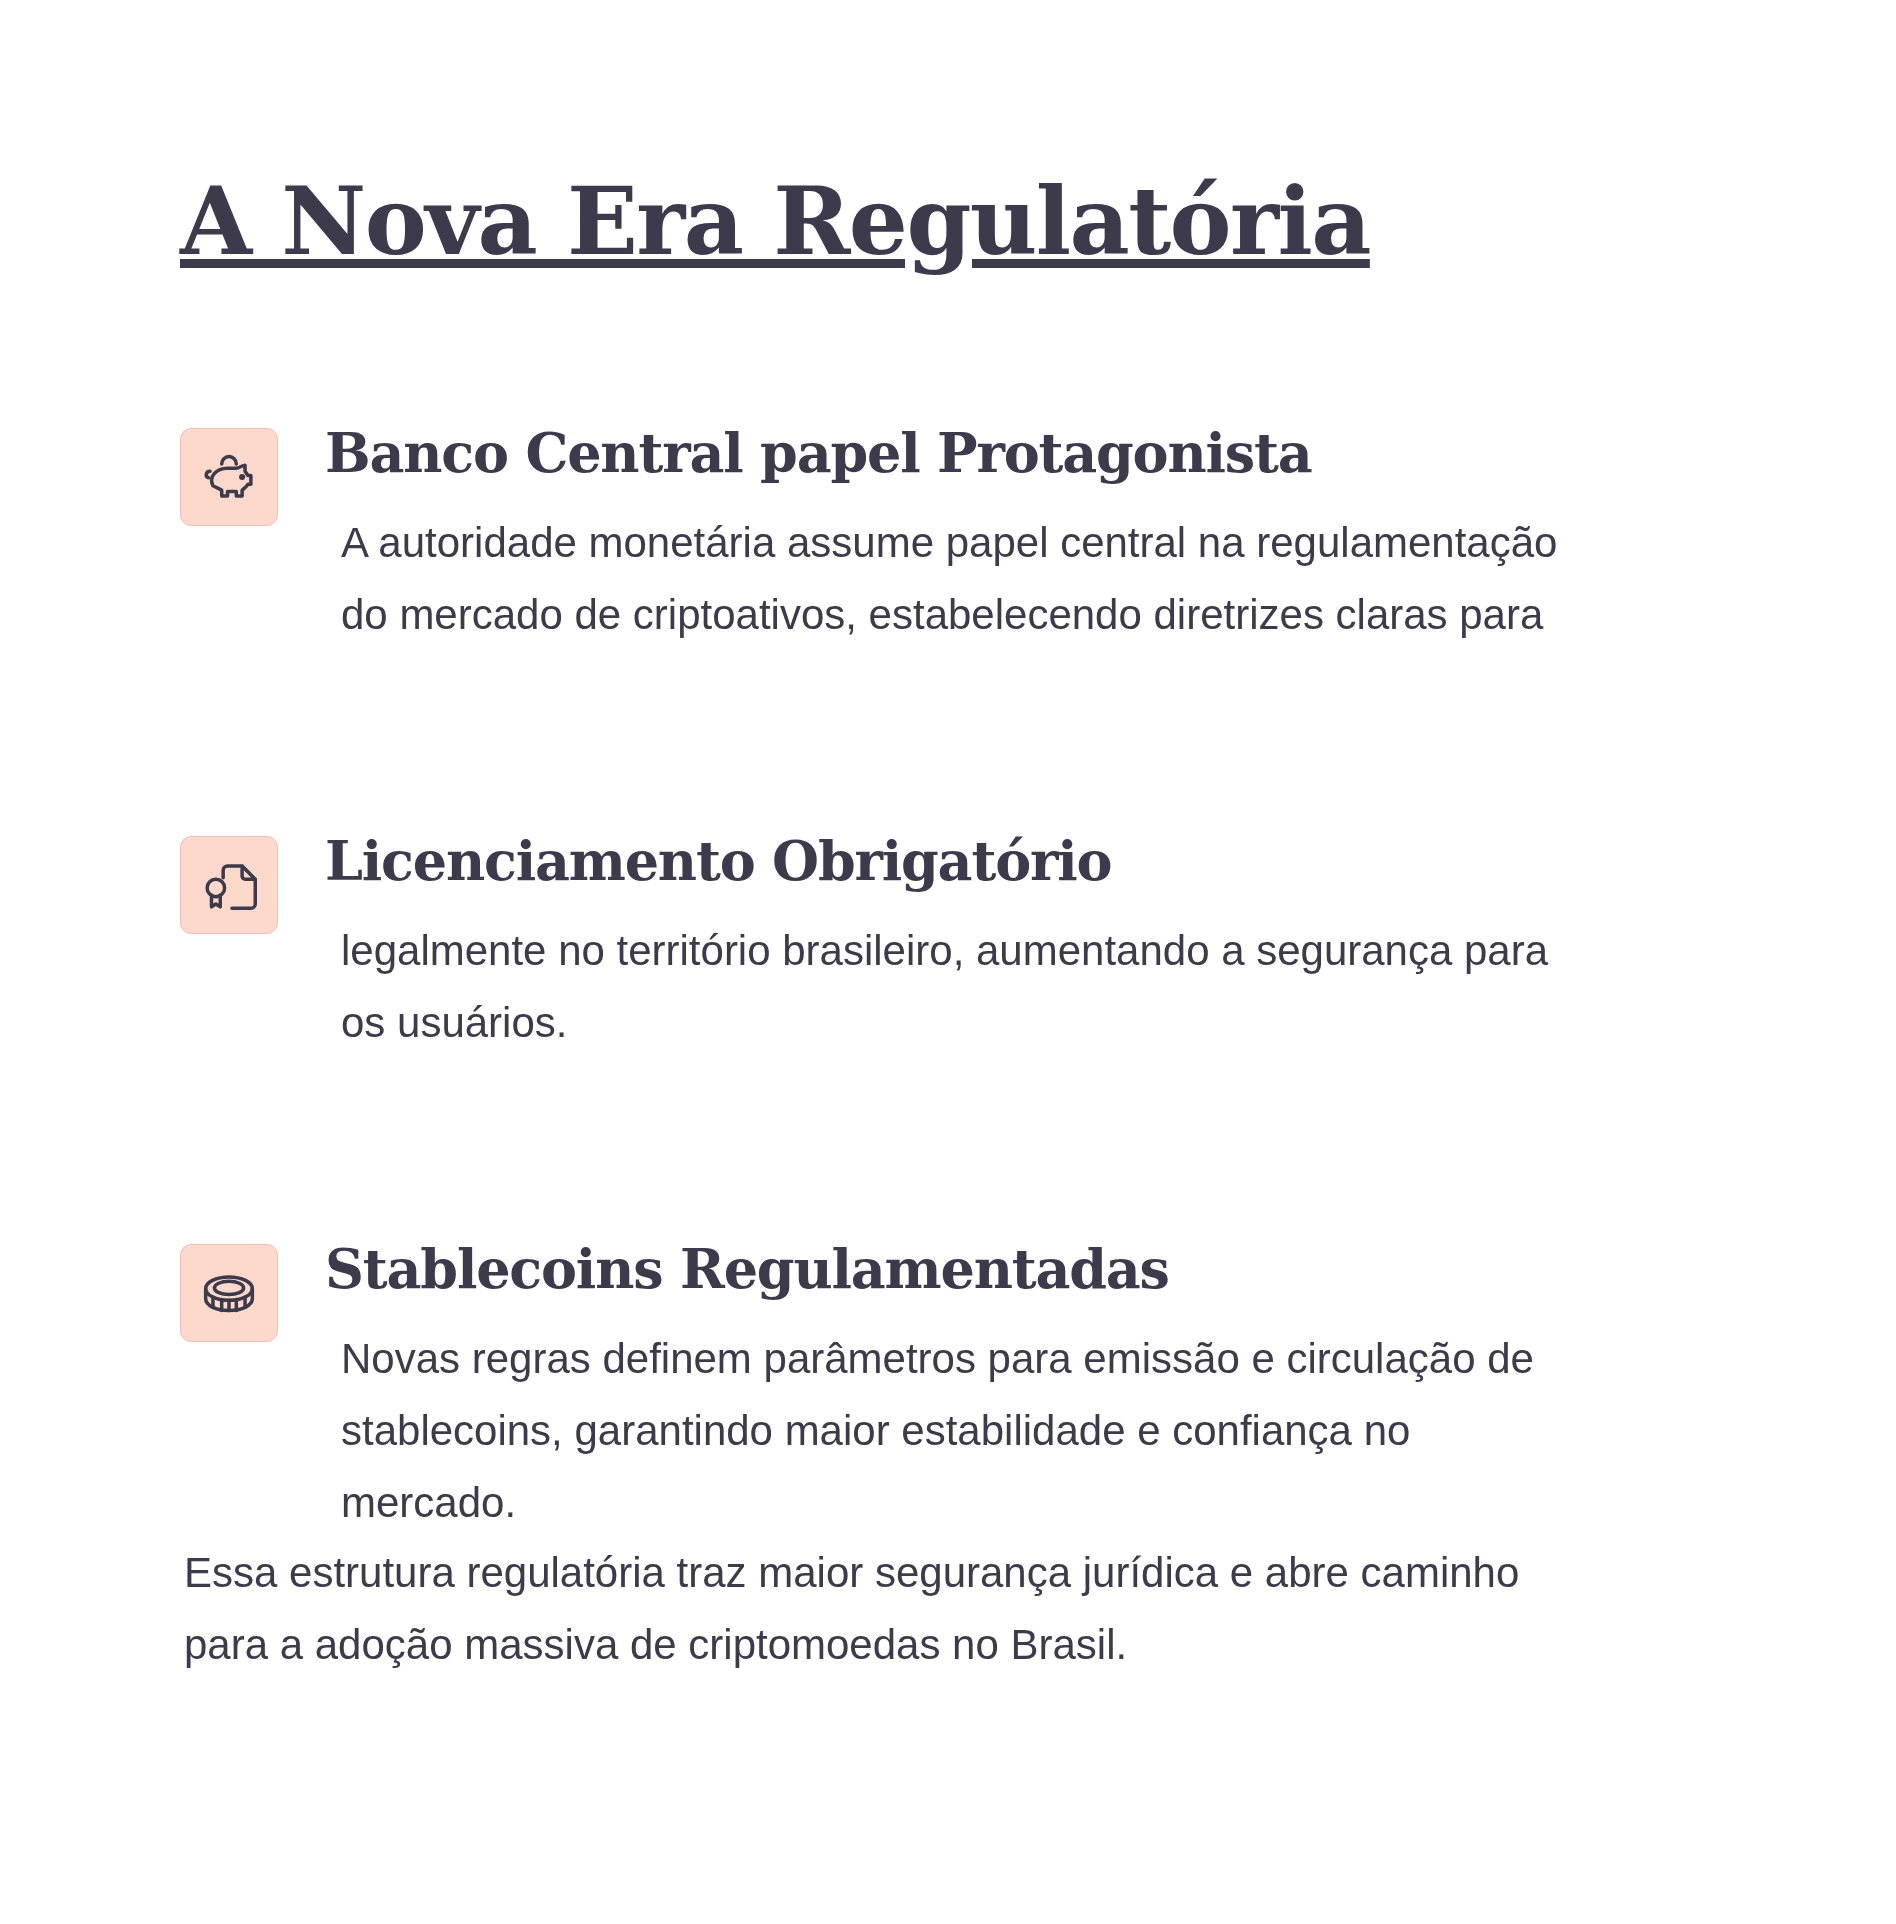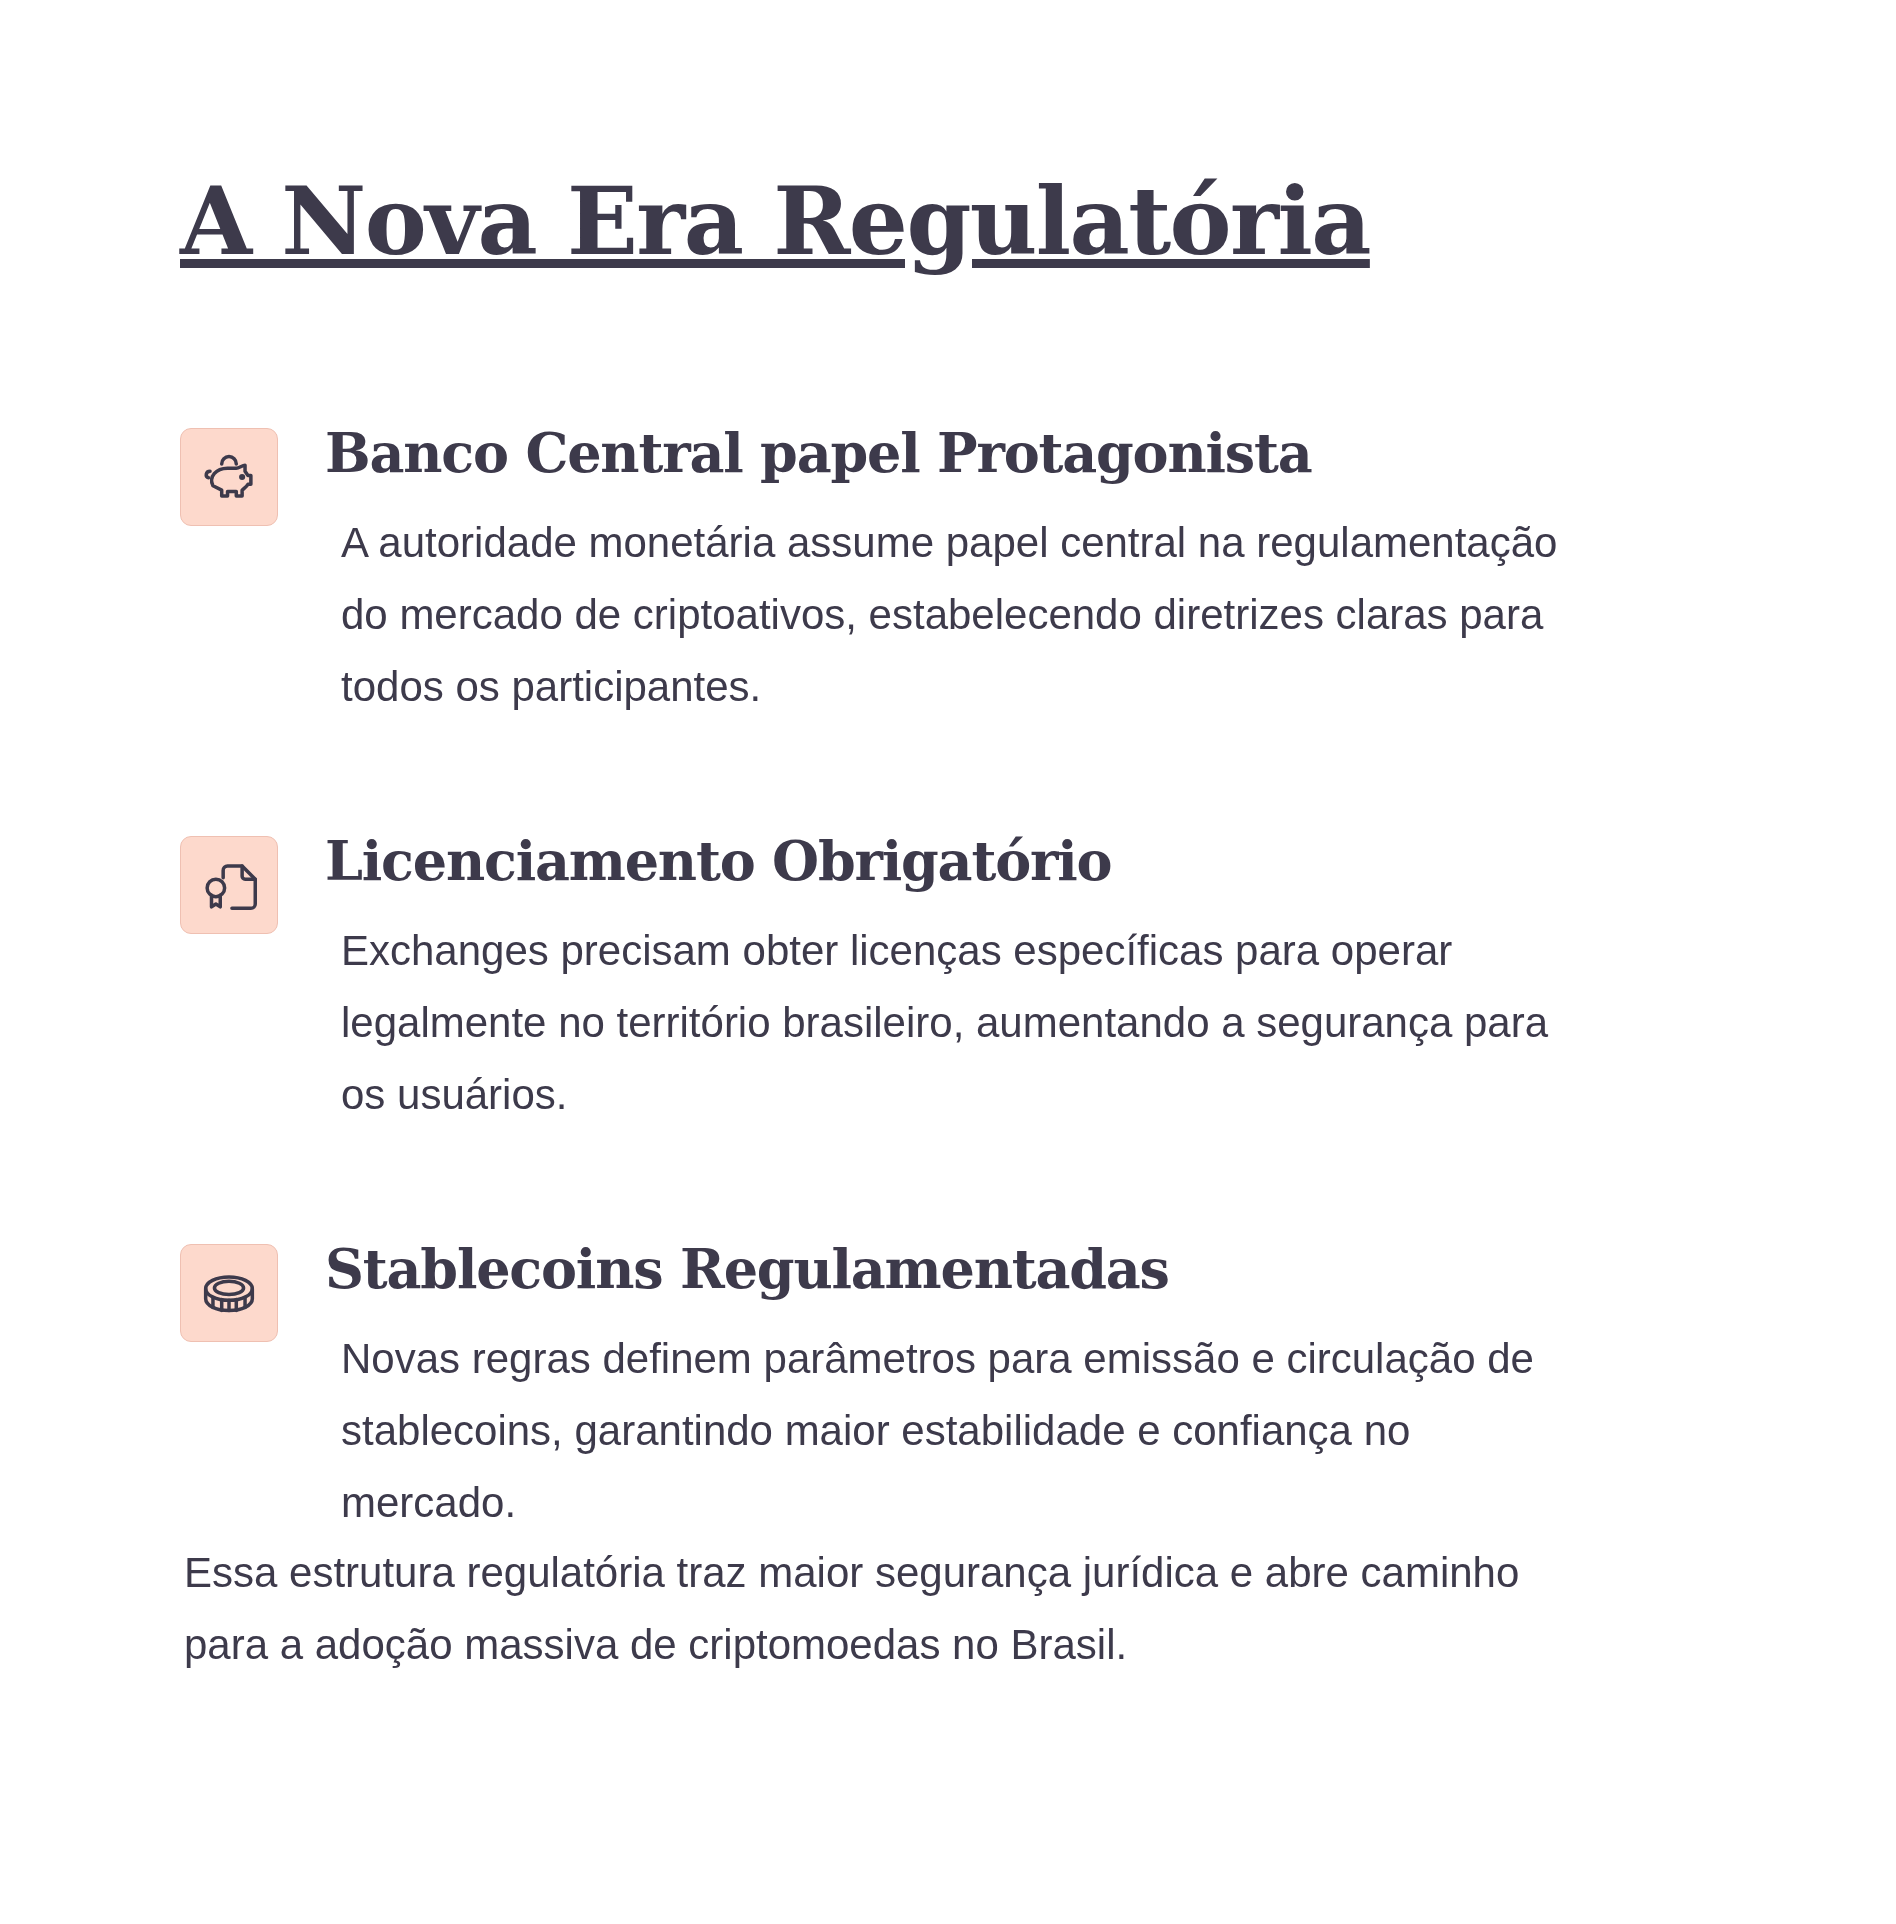--- a/index.html
+++ b/index.html
@@ -114,36 +114,34 @@
         <path d="M19 15 a5 5 0 0 1 10 0"></path>
         <path d="M11 20 c-3 0 -3.5 4 -1 4.5"></path>
         <path d="M13 30 c-3 -6 2 -12 10 -12 h6 c2 0 4 -2 6 -2 v4 l2 3 h2 v6 h-2 c-1 2 -3 3 -4 4 v4 h-4 v-3 h-6 v3 h-4 v-4 c-2 -1 -4 -2 -6 -3 z"></path>
         <circle cx="33" cy="24" r="0.9" fill="#3d3a4b"></circle>
       </svg>
     </div>
     <h2 class="item-heading">Banco Central papel Protagonista</h2>
     <p class="item-body">
       <span>A autoridade monetária assume papel central na regulamentação</span>
       <span>do mercado de criptoativos, estabelecendo diretrizes claras para</span>
-      <span>todos os participantes.</span>
     </p>
   </div>
 
   <div class="item" style="top:836px;">
     <div class="icon-box">
       <svg viewBox="0 0 48 48" fill="none" stroke="#3d3a4b" stroke-width="2.4" stroke-linecap="round" stroke-linejoin="round">
         <path d="M20 19 v-5 a3 3 0 0 1 3 -3 h10 l9 9 v17 a3 3 0 0 1 -3 3 h-13"></path>
         <path d="M33 11 v7 a2 2 0 0 0 2 2 h7"></path>
         <circle cx="15" cy="26" r="6"></circle>
         <path d="M12 31 v8 l3 -2 l3 2 v-8"></path>
       </svg>
     </div>
     <h2 class="item-heading">Licenciamento Obrigatório</h2>
     <p class="item-body">
-      <span>Exchanges precisam obter licenças específicas para operar</span>
       <span>legalmente no território brasileiro, aumentando a segurança para</span>
       <span>os usuários.</span>
     </p>
   </div>
 
   <div class="item" style="top:1244px;">
     <div class="icon-box">
       <svg viewBox="0 0 48 48" fill="none" stroke="#3d3a4b" stroke-width="2.4" stroke-linecap="round" stroke-linejoin="round">
         <ellipse cx="24" cy="21" rx="16" ry="8"></ellipse>
         <ellipse cx="24" cy="20.5" rx="10" ry="4.5"></ellipse>

